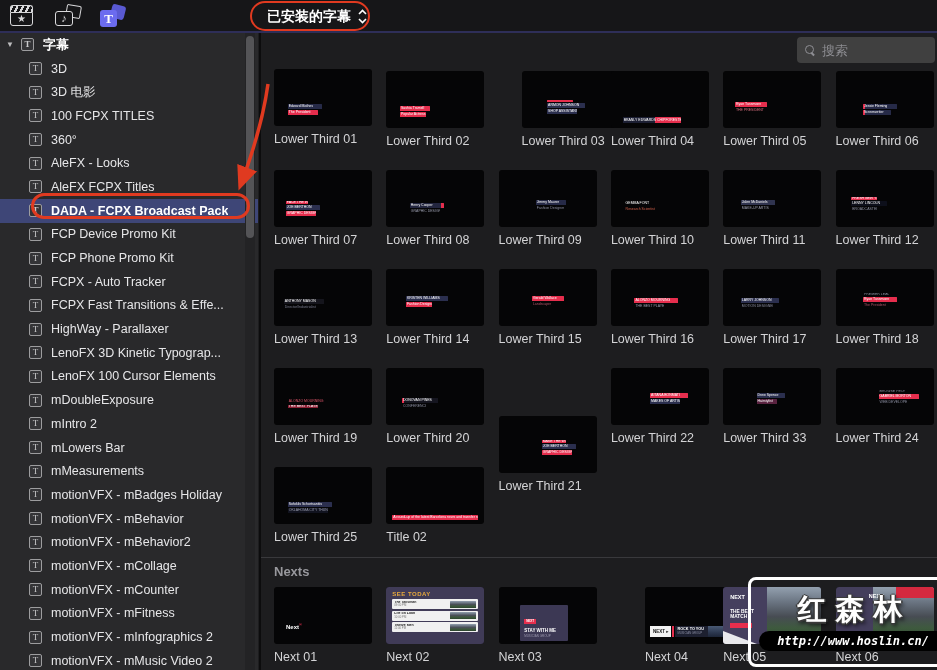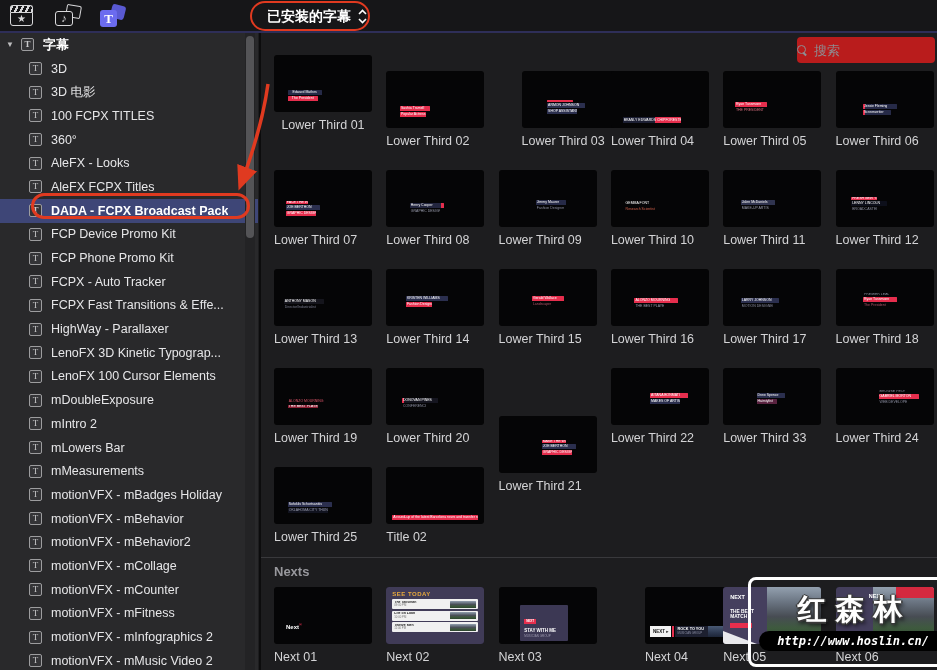--- a/index.html
+++ b/index.html
@@ -49,22 +49,22 @@
   .sb-label { white-space:nowrap; overflow:hidden; }
   .sb-track { position:absolute; right:3px; top:0; bottom:0; width:10px; background:#232325; }
   .sb-thumb { position:absolute; right:4px; top:3px; width:8px; height:202px; background:#545457; border-radius:4px; }
   .annot-oval-item { position:absolute; left:31px; top:160px; width:219px; height:26px;
     border:3px solid #e03a20; border-radius:14px; z-index:70; pointer-events:none; }
   .annot-arrow { position:absolute; left:228px; top:72px; z-index:70; pointer-events:none; }
 
   
   .content { position:absolute; left:259px; top:33px; width:678px; height:637px; background:#1d1d1f;
     border-left:2px solid #0c0c0d; overflow:hidden; }
-  .search { position:absolute; left:536px; top:4px; width:138px; height:26px; background:#b91c1c;
-    border-radius:4px; display:flex; align-items:center; padding:0 0; gap:6px; }
+  .search { position:absolute; left:536px; top:4px; width:138px; height:26px; background:#404040;
+    border-radius:4px; display:flex; align-items:center; padding:0 8px; gap:6px; }
   .mag { position:relative; width:11px; height:11px; flex:none; }
   .mag::before { content:""; position:absolute; left:0; top:0; width:7px; height:7px;
     border:1.5px solid #8e8e93; border-radius:50%; }
   .mag::after { content:""; position:absolute; left:7px; top:7px; width:4px; height:1.5px;
     background:#8e8e93; transform:rotate(45deg); transform-origin:0 0; }
   .search-input { background:transparent; border:none; outline:none; color:#cfcfd2; font-size:13px;
     width:100px; font-family:"Liberation Sans","DejaVu Sans",sans-serif; }
   .search-input::placeholder { color:#8e8e93; }
 
   .cell { position:absolute; width:98px; cursor:pointer; }
@@ -277,21 +277,21 @@
     </defs>
     <path d="M40,12 C35,48 22,88 13,112" fill="none" stroke="#e03a20" stroke-width="3.5" marker-end="url(#ah)"></path>
   </svg>
 
   <div class="content">
     <div class="search">
       <span class="mag"></span>
       <input class="search-input" type="text" placeholder="搜索" style="">
     </div>
     <div>
-        <div class="cell" style="left: 13px; top: 22px; text-align: center;">
+        <div class="cell" style="left: 13px; top: 36px;">
           <div class="thumb">
             <div class="lt" style="left: 14%; top: 62%;">
               <div class="bar" style="background: rgb(38, 42, 71); width: 34px;">Edward Mathes</div>
               <div class="bar" style="background: rgb(230, 46, 77); width: 30px;">The President</div>
             </div>
           </div>
           <div class="cap">Lower Third 01</div>
         </div>
         <div class="cell" style="left: 125.3px; top: 38px;">
           <div class="thumb">

